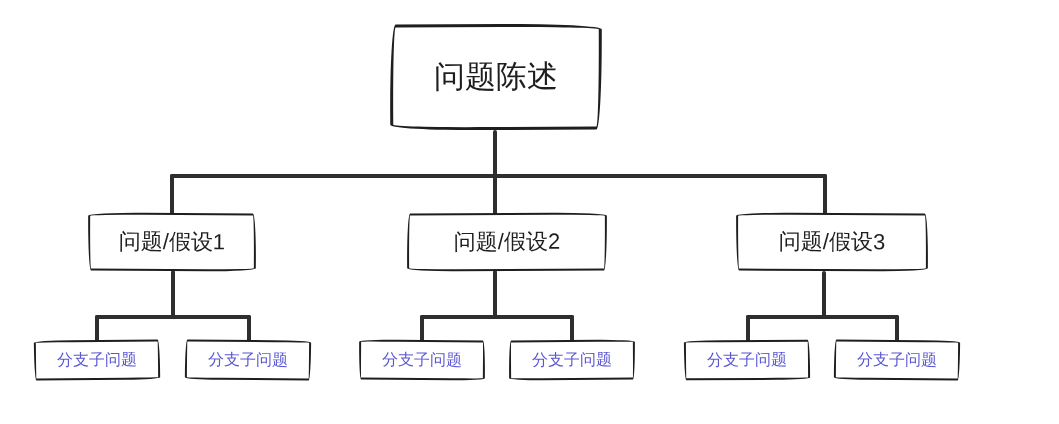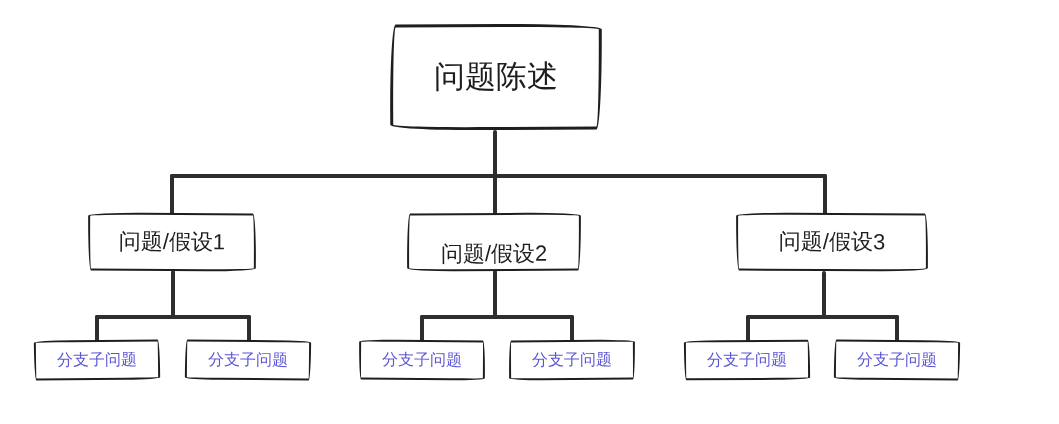--- a/index.html
+++ b/index.html
@@ -48,22 +48,22 @@
     border-radius: 15px 255px 15px 225px / 225px 15px 255px 15px;
   }
 
   .branch-box {
     top: 213px;
     height: 58px;
     font-size: 22px;
     font-weight: 500;
   }
   .branch-1 { left: 88px;  width: 168px; transform: rotate(0.4deg); }
-  .branch-2 { left: 407px; width: 174px; transform: rotate(-0.3deg);
-              border-radius: 15px 255px 15px 225px / 225px 15px 255px 15px; align-items: flex-end; }
+  .branch-2 { left: 407px; width: 200px; transform: rotate(-0.3deg);
+              border-radius: 15px 255px 15px 225px / 225px 15px 255px 15px; }
   .branch-3 { left: 736px; width: 192px; transform: rotate(0.3deg); }
 
   .leaf-box {
     top: 340px;
     height: 40px;
     width: 126px;
     border-width: 2px;
     font-size: 16px;
     color: var(--leaf-text);
   }

